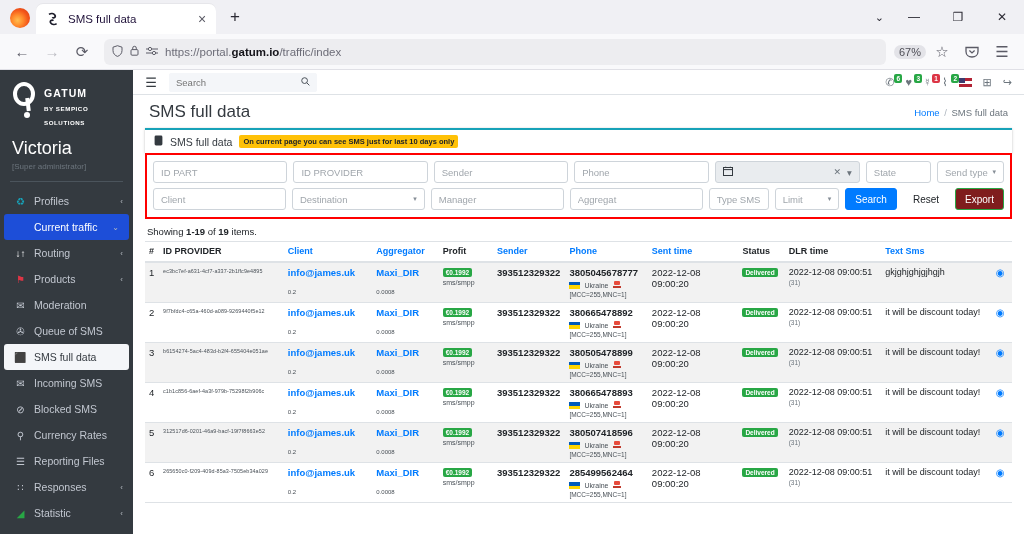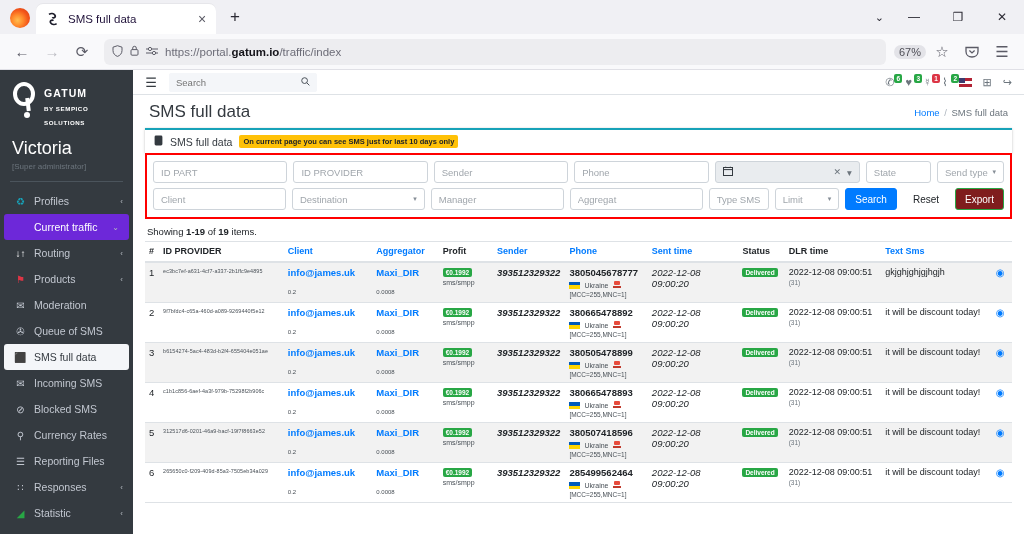--- a/index.html
+++ b/index.html
@@ -56,21 +56,21 @@
   .userblock { padding:4px 12px 10px; }
   .uname { font-size:18px; color:#fff; font-weight:400; }
   .urole { font-size:8px; color:#6c757d; margin-top:3px; }
   .sbdiv { height:1px; background:#4b545c; margin:0 10px 6px; }
   .menu { flex:1; overflow:hidden; }
   .mi { display:flex; align-items:center; height:26px; padding:0 10px 0 14px; gap:7px; font-size:10.5px;
       color:#c2c7d0; cursor:pointer; }
   .mi .mic { width:13px; text-align:center; font-size:10px; flex:none; }
   .mi .mlbl { flex:1; white-space:nowrap; overflow:hidden; }
   .mi .mcar { font-size:8px; color:#b4b9c0; }
-  .mi.active { background:#6d28d9; color:#fff; border-radius:3px; margin:0 4px; padding-left:10px; }
+  .mi.active { background:#1d4ed8; color:#fff; border-radius:3px; margin:0 4px; padding-left:10px; }
   .mi.active .mlbl { font-weight:400; }
   .mi.current { background:#f4f6f9; color:#343a40; border-radius:3px; margin:0 4px; padding-left:10px; }
 
   
   .main { flex:1; display:flex; flex-direction:column; overflow:hidden; background:#fff; }
   .topbar { height:25px; background:#fff; border-bottom:1px solid #dee2e6; display:flex; align-items:center; padding:0 8px; }
   .hamb { width:20px; font-size:13px; color:#343a40; cursor:pointer; text-align:center; }
   .topsearch { width:148px; height:19px; background:#f4f6f9; border:1px solid #f4f6f9; border-radius:2px;
       display:flex; align-items:center; padding:0 6px; margin-left:8px; }
   .topsearch input { border:0; background:transparent; outline:none; font-size:9.5px; color:#495057; width:100%; font-family:inherit; }
@@ -134,21 +134,21 @@
   .c-num{width:14px;} .c-idprov{width:124px;} .c-client{width:88px;} .c-aggr{width:66px;}
   .c-profit{width:54px;} .c-sender{width:72px;} .c-phone{width:82px;} .c-sent{width:90px;}
   .c-status{width:46px;} .c-dlr{width:96px;} .c-text{width:110px;} .c-act{width:20px;}
   .rownum { font-size:9.5px; }
   .uuid { font-size:5.4px; color:#495057; letter-spacing:.1px; word-break:break-all; line-height:1.5; }
   .lnk { color:#007bff; font-weight:700; font-size:9.5px; text-decoration:none; cursor:pointer; }
   .sub { font-size:6px; color:#495057; margin-top:11px; }
   .pill { background:#28a745; color:#fff; font-size:6.5px; font-weight:700; padding:1px 3px; border-radius:2px; display:inline-block;}
   .pill-profit { display:inline-block; }
   .profit-sub { font-size:7px; color:#495057; margin-top:2px; }
-  .bold { font-weight:700; font-size:9.5px;font-style:italic; }
+  .bold { font-weight:700; font-size:9.5px; }
   .phone-main { font-weight:700; font-size:9.5px; }
   .phone-row2 { display:flex; align-items:center; gap:4px; margin-top:3px; }
   .uaflag { width:11px; height:7px; background:linear-gradient(#005bbb 0 50%, #ffd500 50% 100%); flex:none; }
   .ctry { font-size:7px; color:#495057; }
   .opic { width:8px; height:8px; position:relative; flex:none; }
   .opic:before{content:'';position:absolute;left:1px;top:0;width:6px;height:4px;background:#e74c3c;border-radius:1px;}
   .opic:after{content:'';position:absolute;left:0;top:5px;width:8px;height:2px;background:#c0392b;}
   .mcc { font-size:6.5px; color:#495057; margin-top:2px; }
   .dim31 { font-size:6.5px; color:#6c757d; }
   .eye { color:#007bff; font-size:10px; cursor:pointer; }

